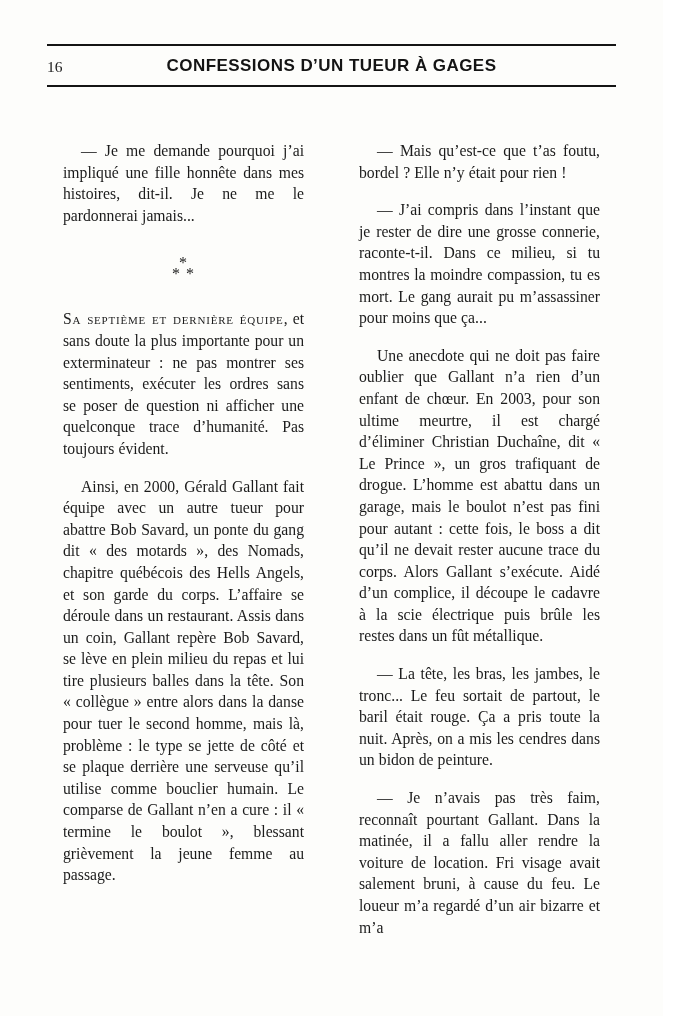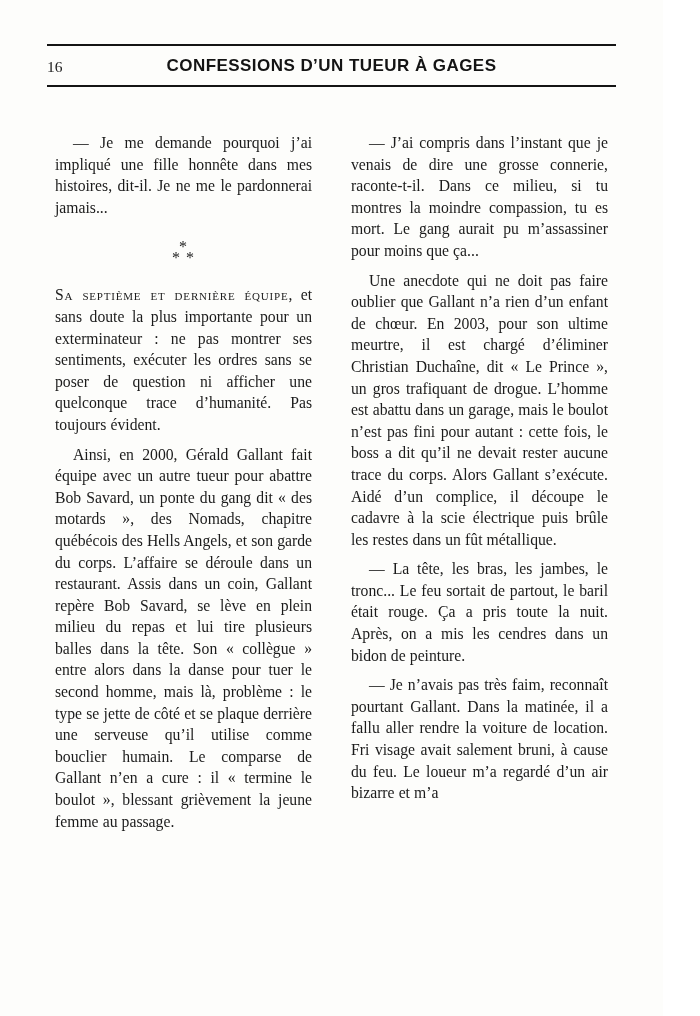--- a/index.html
+++ b/index.html
@@ -41,21 +41,21 @@
   }
   .col {
     width: 291px;
     font-size: 15.7px;
     line-height: 21.6px;
     text-align: justify;
     hyphens: auto;
     -webkit-hyphens: auto;
     word-spacing: 0.2px;
   }
-  .col p { margin: 8px; }
+  .col p { margin: 16px; }
   p.indent { text-indent: 18px; }
   p.noindent { text-indent: 0; }
   .divider {
     text-align: center;
     font-size: 16px;
     line-height: 11px;
     padding: 15px 0 13px 0;
     text-indent: 0;
   }
   .divider span { display: block; letter-spacing: 1px; }
@@ -87,21 +87,22 @@
         <span>*</span>
         <span>* *</span>
       </div>
 
       <p class="noindent"><span class="smallcaps">Sa septième et dernière équipe</span><span>, et sans doute la plus importante pour un exterminateur : ne pas montrer ses sentiments, exécuter les ordres sans se poser de question ni afficher une quelconque trace d’humanité. Pas toujours évident.</span></p>
 
       <p class="indent">Ainsi, en 2000, Gérald Gallant fait équipe avec un autre tueur pour abattre Bob Savard, un ponte du gang dit « des motards », des Nomads, chapitre québécois des Hells Angels, et son garde du corps. L’affaire se déroule dans un restaurant. Assis dans un coin, Gallant repère Bob Savard, se lève en plein milieu du repas et lui tire plusieurs balles dans la tête. Son « collègue » entre alors dans la danse pour tuer le second homme, mais là, problème : le type se jette de côté et se plaque derrière une serveuse qu’il utilise comme bouclier humain. Le comparse de Gallant n’en a cure : il « termine le boulot », blessant grièvement la jeune femme au passage.</p>
     </div>
 
     <div class="col" lang="fr">
-      <p class="indent">— J’ai compris dans l’instant que je venais de dire une grosse connerie, raconte-t-il. Dans ce milieu, si tu montres la moindre compassion, tu es mort. Le gang aurait pu m’assassiner pour moins que ça...</p>
+      <p class="indent">— Mais qu’est-ce que t’as foutu, bordel ? Elle n’y était pour rien !</p>
+      <p class="indent">— J’ai compris dans l’instant que je rester de dire une grosse connerie, raconte-t-il. Dans ce milieu, si tu montres la moindre compassion, tu es mort. Le gang aurait pu m’assassiner pour moins que ça...</p>
       <p class="indent">Une anecdote qui ne doit pas faire oublier que Gallant n’a rien d’un enfant de chœur. En 2003, pour son ultime meurtre, il est chargé d’éliminer Christian Duchaîne, dit « Le Prince », un gros trafiquant de drogue. L’homme est abattu dans un garage, mais le boulot n’est pas fini pour autant : cette fois, le boss a dit qu’il ne devait rester aucune trace du corps. Alors Gallant s’exécute. Aidé d’un complice, il découpe le cadavre à la scie électrique puis brûle les restes dans un fût métallique.</p>
       <p class="indent">— La tête, les bras, les jambes, le tronc... Le feu sortait de partout, le baril était rouge. Ça a pris toute la nuit. Après, on a mis les cendres dans un bidon de peinture.</p>
       <p class="indent">— Je n’avais pas très faim, reconnaît pourtant Gallant. Dans la matinée, il a fallu aller rendre la voiture de location. Fri visage avait salement bruni, à cause du feu. Le loueur m’a regardé d’un air bizarre et m’a</p>
     </div>
 
   </main>
 
 </div>
 
 </body></html>

